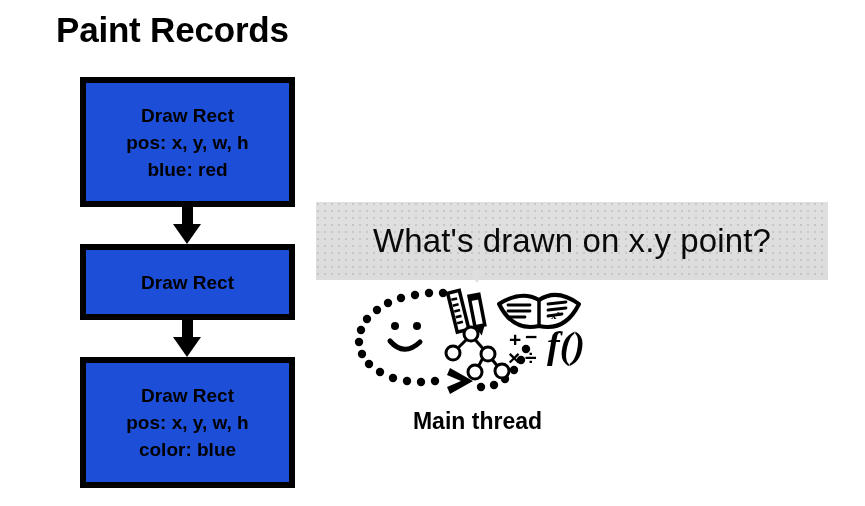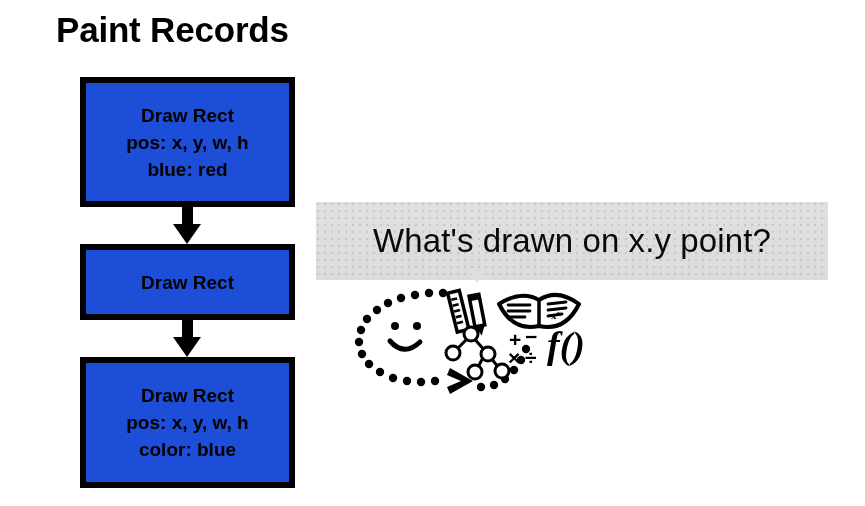--- a/index.html
+++ b/index.html
@@ -255,14 +255,15 @@
           <text x="174" y="58">−</text>
           <text x="157" y="79">×</text>
           <text x="174" y="79">÷</text>
         </g>
 
         <text x="196" y="72" font-family="'Liberation Serif', serif" font-size="38" font-style="italic" font-weight="bold">f()</text>
       </g>
     </svg>
   </div>
 
+  <div id="main-thread-label">Main thread</div>
 
 </div>
 
 </body></html>

